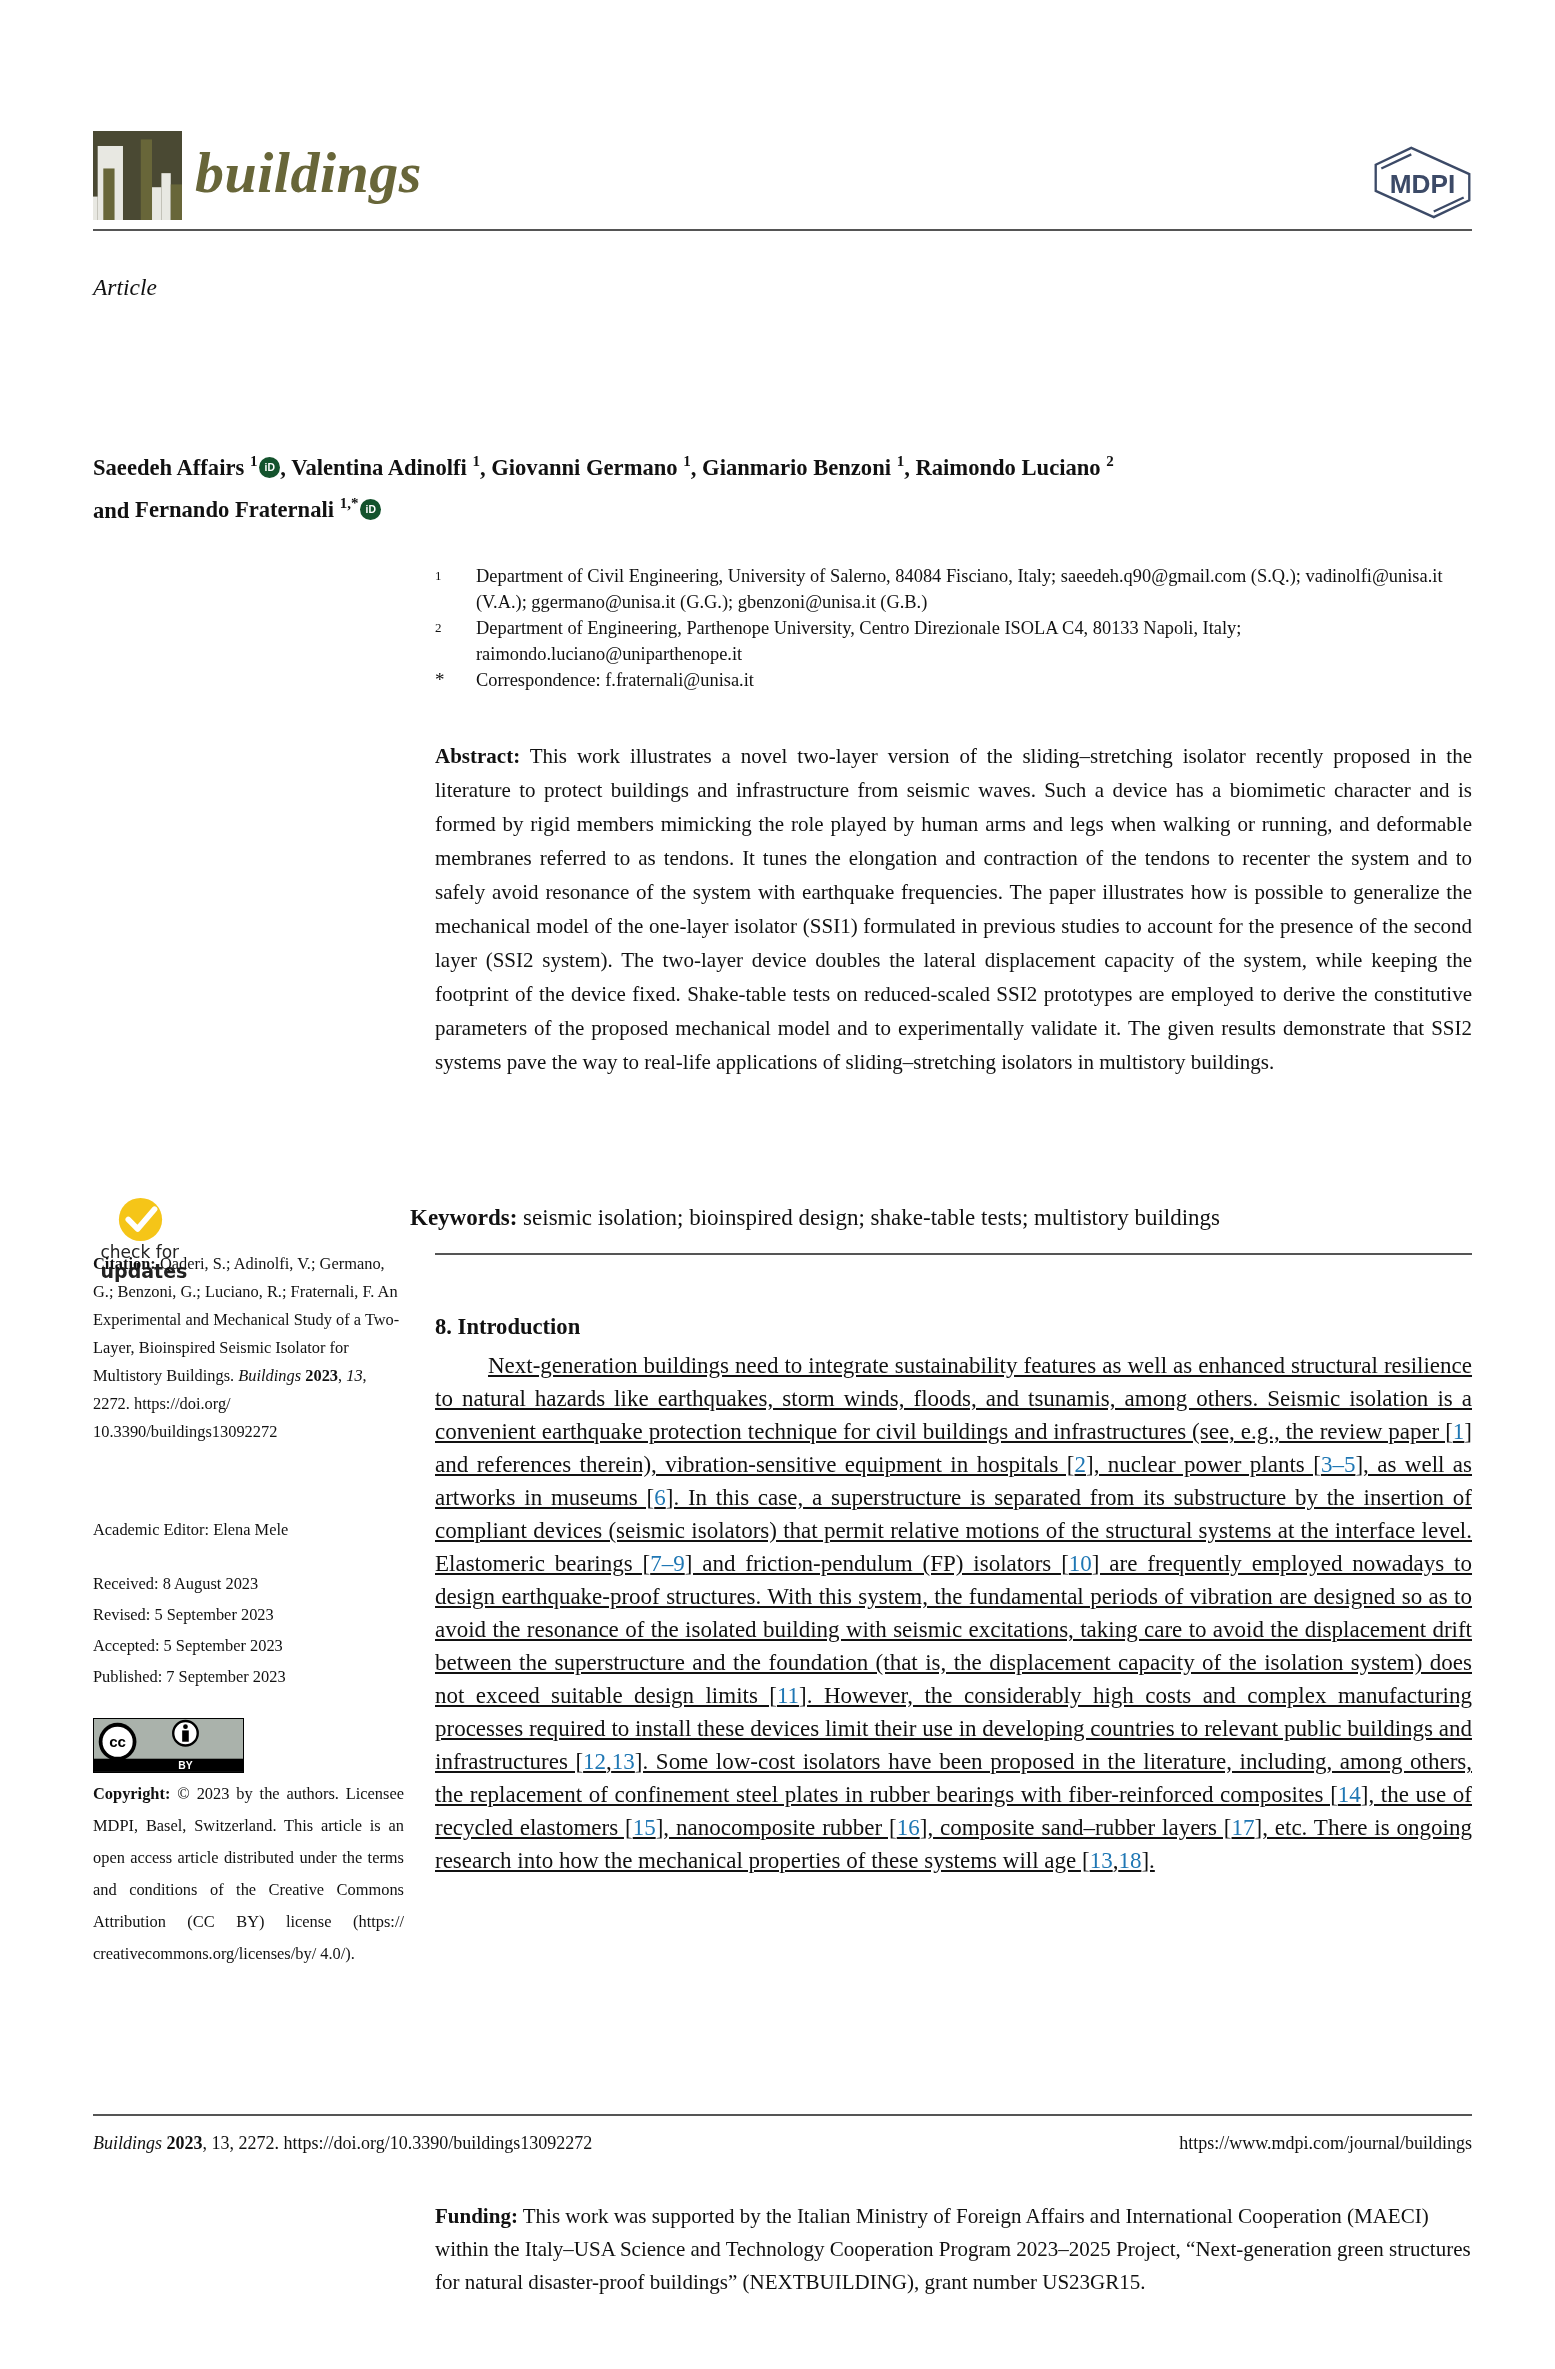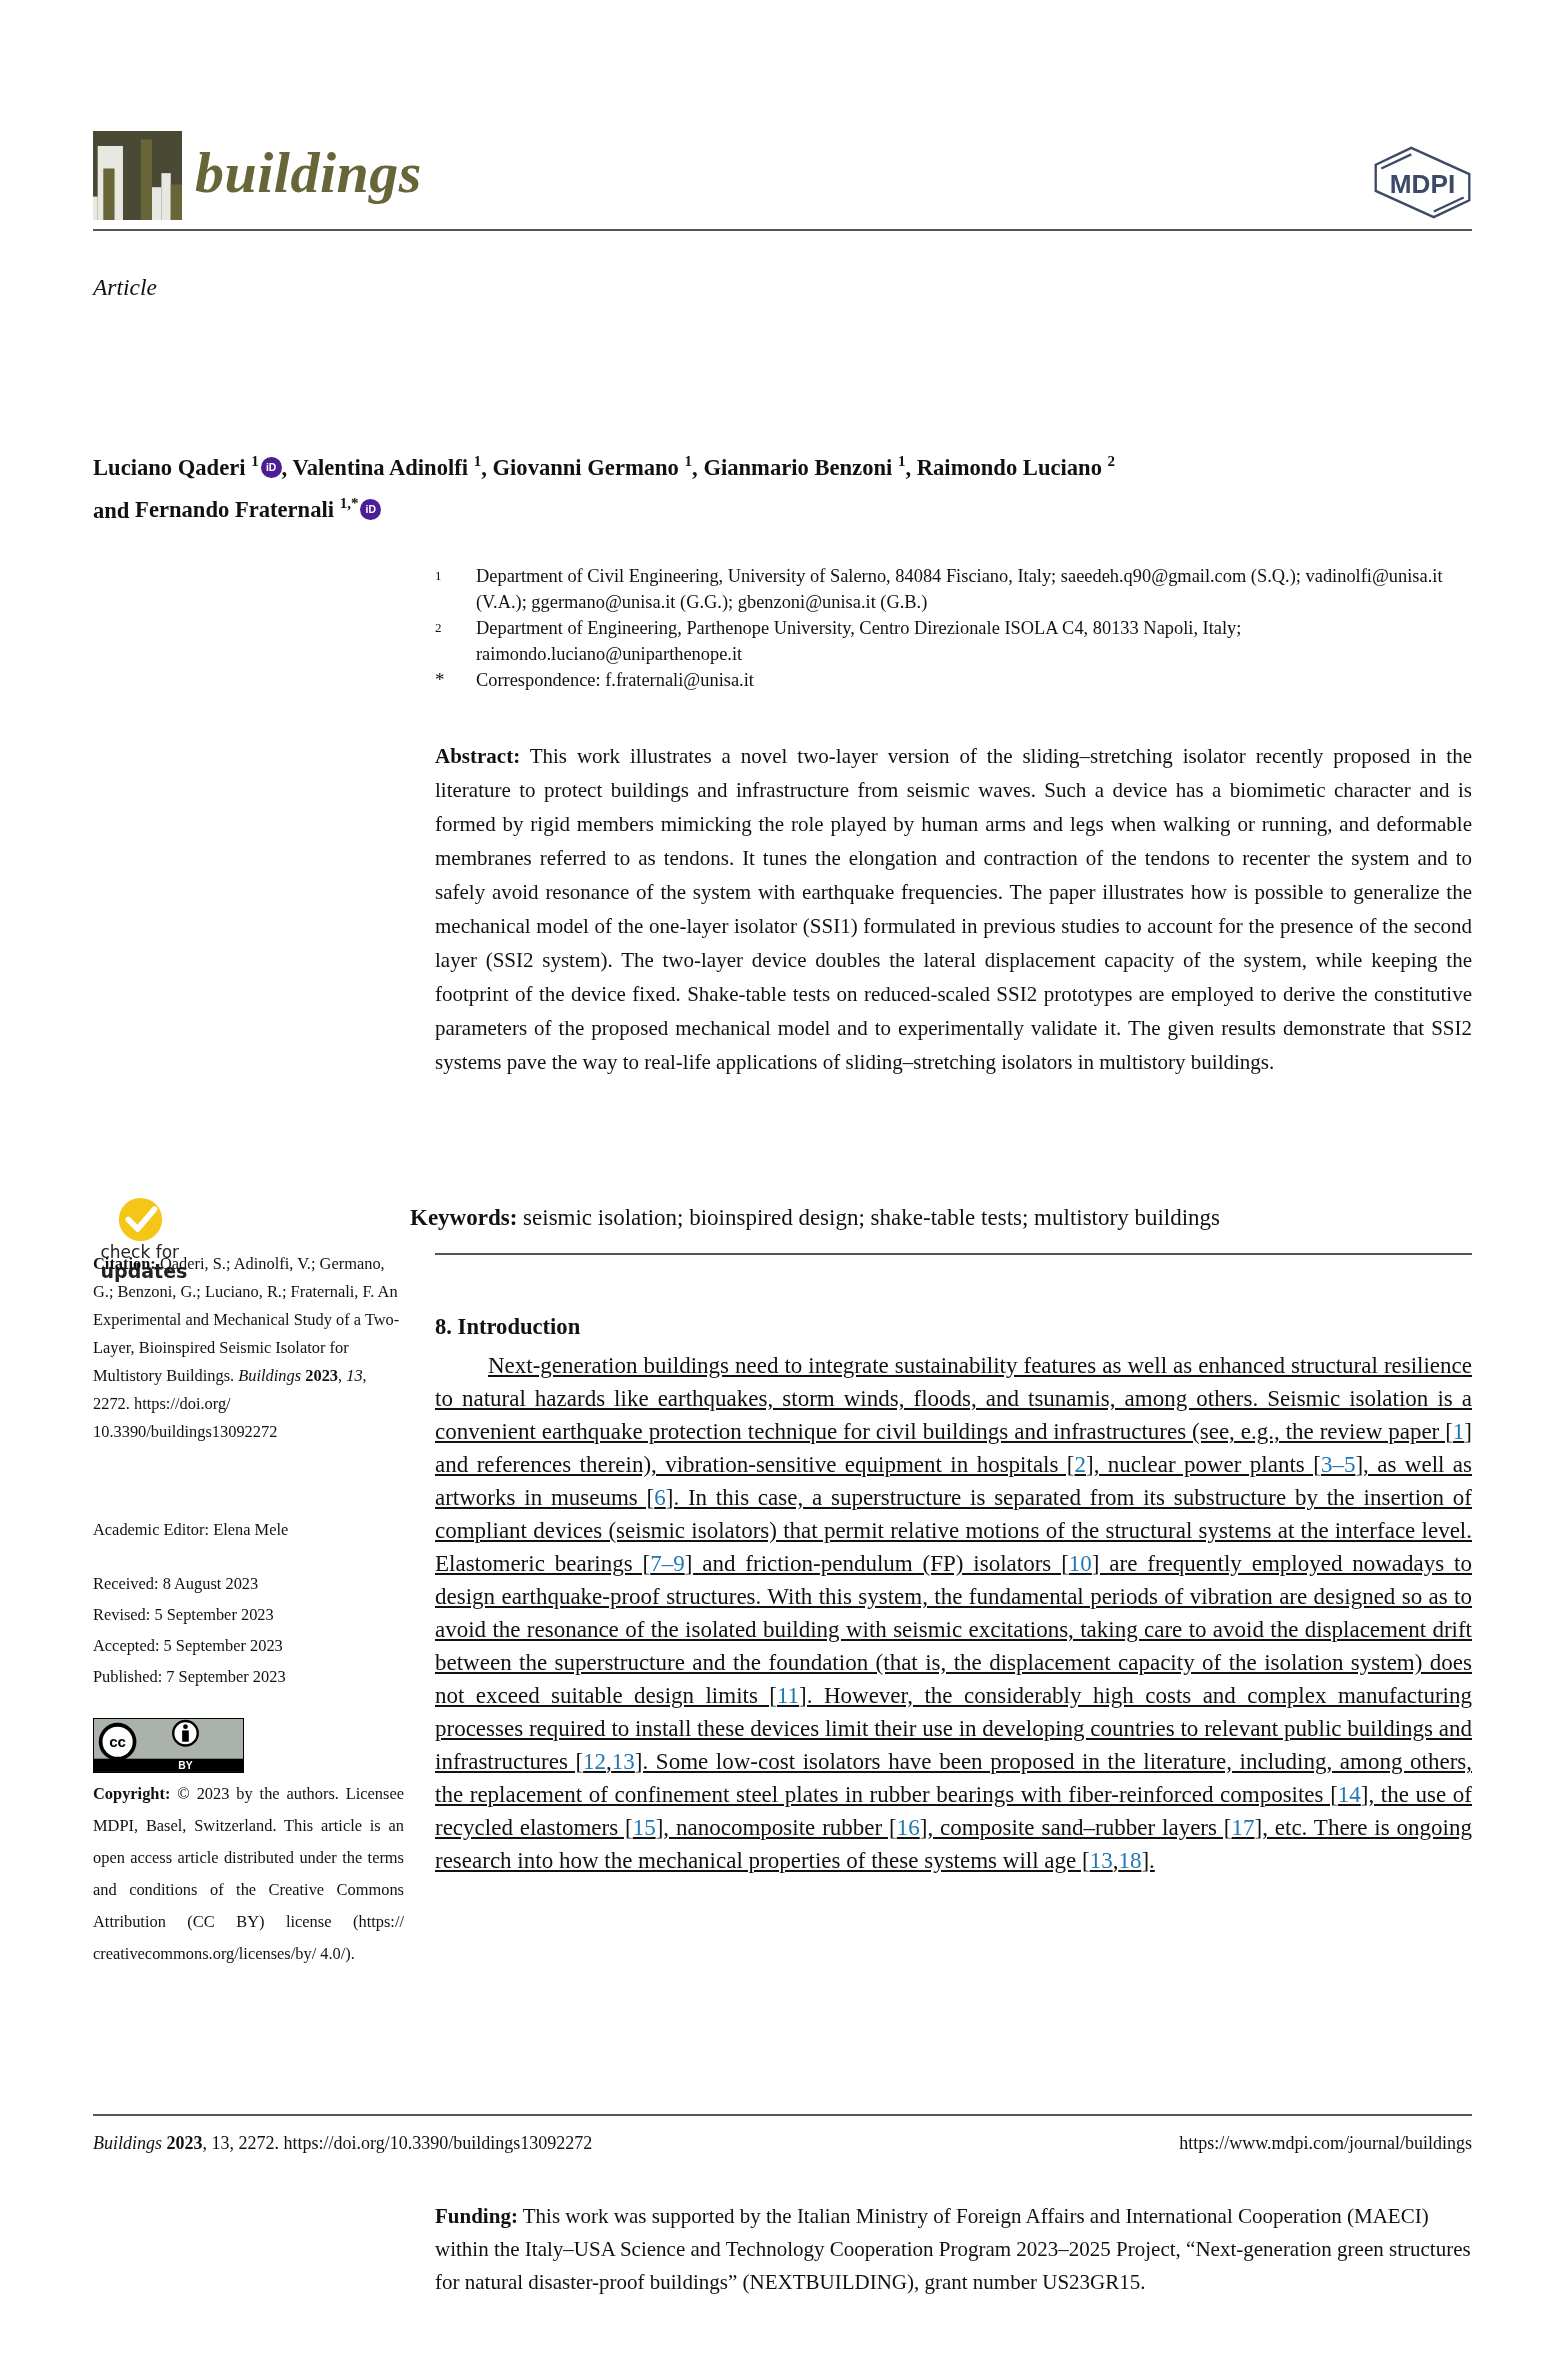--- a/index.html
+++ b/index.html
@@ -11,21 +11,21 @@
                   font-style: italic; color: #686639; letter-spacing: 0.5px; }
   .mdpi-logo { position: absolute; left: 1370px; top: 146px; width: 105px; height: 73px; }
   .top-rule { position: absolute; left: 93px; top: 229px; width: 1379px; height: 1.9px; background: #555; }
 
   .article-type { position: absolute; left: 93px; top: 274px; font-size: 23.5px; font-style: italic; }
   .title { position: absolute; left: 93px; top: 303px; width: 1375px; font-size: 41px; font-weight: bold;
            line-height: 49px; letter-spacing: -0.3px; }
   .authors { position: absolute; left: 93px; top: 443px; width: 1375px; font-size: 22.6px; font-weight: bold;
              line-height: 36px; }
   .authors sup { font-size: 15px; font-weight: bold; }
-  .orcid { display: inline-block; width: 21px; height: 21px; border-radius: 50%; background: #4c1d95;
+  .orcid { display: inline-block; width: 21px; height: 21px; border-radius: 50%; background: #14532d;
            color: #fff; font-size: 10.4px; font-weight: bold; text-align: center; line-height: 21px;
            vertical-align: 3.8px; font-family: "Liberation Sans", sans-serif; margin-left: 1.9px; }
 
   .affils { position: absolute; left: 435px; top: 563px; width: 1045px; font-size: 18.4px; line-height: 26px; }
   .affil-row { display: flex; }
   .affil-mark { width: 41px; flex: none; font-size: 13px; padding-top: 0; }
   .affil-mark.star { font-size: 19px; }
   .affil-text { flex: 1; }
 
   .abstract { position: absolute; left: 435px; top: 739px; width: 1037px; font-size: 21px; line-height: 34px;
@@ -80,21 +80,21 @@
   <polyline points="68,70 100,55" fill="none" stroke="#3c4a67" stroke-width="2.5"></polyline>
   <text x="56" y="50" text-anchor="middle" font-family="Liberation Sans, sans-serif" font-weight="bold" font-size="28" fill="#3c4a67">MDPI</text>
 </svg>
 <div class="top-rule"></div>
 
 <div class="article-type">Article</div>
 <div class="title">
 </div>
 
 <div class="authors">
-  <span><span>Luciano Qaderi</span> <sup>1</sup><span class="orcid">iD</span></span>,
+  <span><span>Saeedeh Affairs</span> <sup>1</sup><span class="orcid">iD</span></span>,
   <span><span>Valentina Adinolfi</span> <sup>1</sup></span>,
   <span><span>Giovanni Germano</span> <sup>1</sup></span>,
   <span><span>Gianmario Benzoni</span> <sup>1</sup></span>,
   <span><span>Raimondo Luciano</span> <sup>2</sup></span><br>
   <span>and</span>
   <span><span>Fernando Fraternali</span> <sup>1,*</sup><span class="orcid">iD</span></span>
 </div>
 
 <div class="affils">
   <div class="affil-row">

